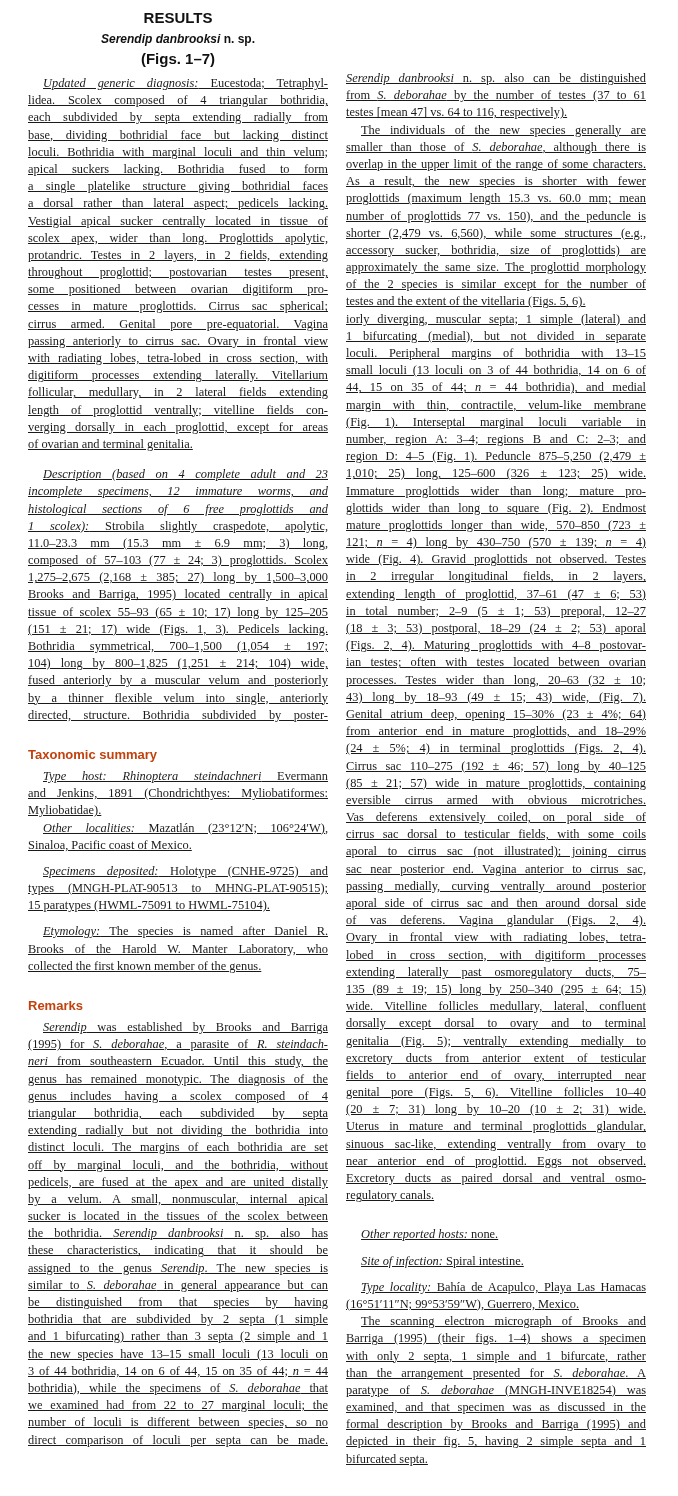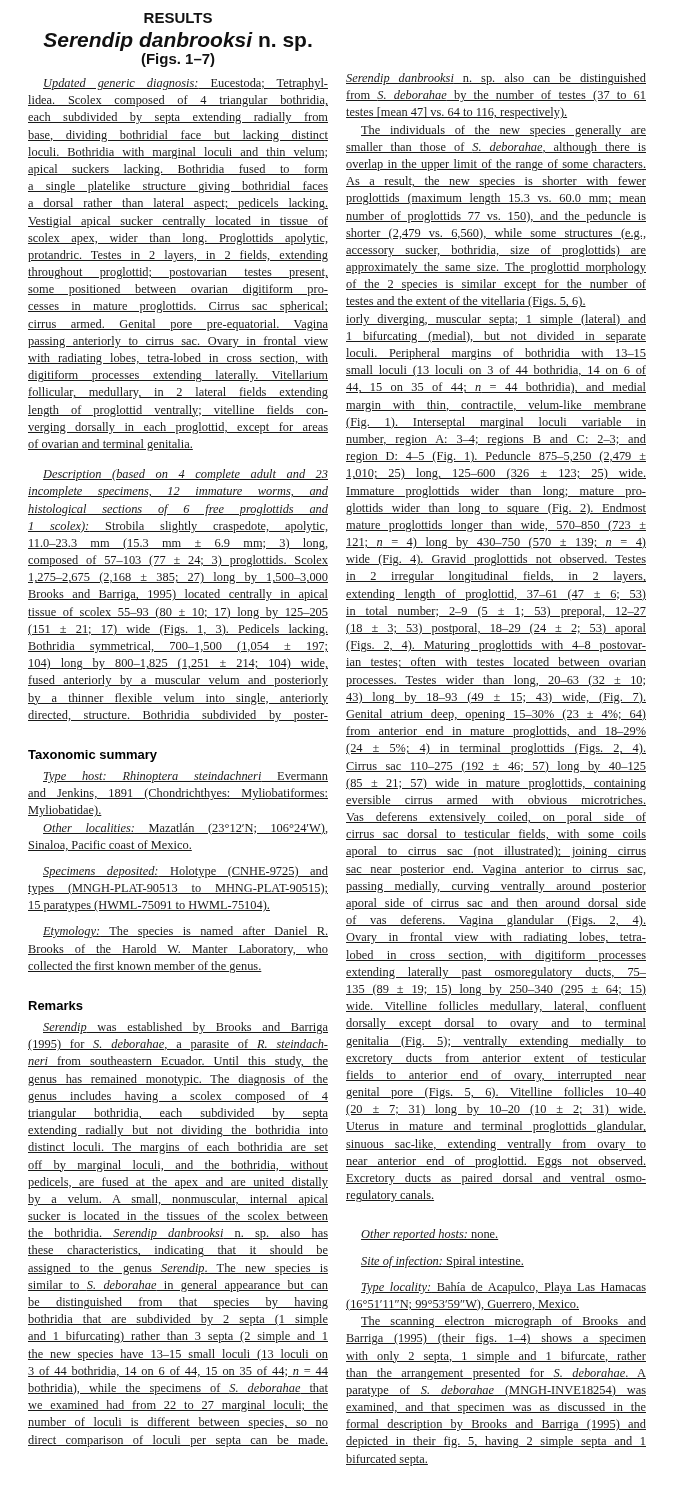--- a/index.html
+++ b/index.html
@@ -2,36 +2,36 @@
 <html><head>
 <meta charset="utf-8">
 <style>
   html, body { margin: 0; padding: 0; background: #ffffff; }
   body { width: 678px; height: 1496px; overflow: hidden; position: relative;
          font-family: "Liberation Serif", "DejaVu Serif", serif; color: #1a1a1a; }
   .page { position: absolute; left: 0; top: 0; width: 678px; height: 1340px; }
   .heading-block { position: absolute; left: 28px; top: 8px; width: 300px; text-align: center;
                    font-family: "Liberation Sans", "DejaVu Sans", sans-serif; font-weight: bold; color: #111; }
   .heading-block .results { font-size: 15px; line-height: 19px; margin-bottom: 3px; }
-  .heading-block .species { font-size: 21px; line-height: 19px; }
+  .heading-block .species { font-size: 12px; line-height: 19px; }
   .heading-block .species i { font-style: italic; }
   .heading-block .figs { font-size: 15px; line-height: 19px; }
   .col { position: absolute; width: 300px; font-size: 12.4px; }
   .col-left { left: 28px; top: 75px; }
   .col-right { left: 346px; top: 70px; }
   .para { margin: 0; text-decoration: underline; }
   .line { height: 17.2px; line-height: 17.2px; white-space: nowrap; overflow: hidden;
           text-align: justify; text-align-last: justify; }
   .line.last { text-align-last: left; }
   .line.indent { padding-left: 15px; }
   .gap-s { height: 9px; }
   .gap-m { height: 13px; }
   .gap-l { height: 22px; }
   .section-title { font-family: "Liberation Sans", "DejaVu Sans", sans-serif; font-weight: bold;
-                   font-size: 13px; height: 22px; line-height: 18px; color: #000000; }
+                   font-size: 13px; height: 22px; line-height: 18px; color: #c2410c; }
   i { font-style: italic; }
 </style>
 </head>
 <body>
 
 <div class="page">
   <div class="heading-block">
     <div class="results">RESULTS</div>
     <div class="species"><i>Serendip danbrooksi</i><span> n. sp.</span></div>
     <div class="figs">(Figs. 1–7)</div>
@@ -65,21 +65,21 @@
       <div class="gap-m"></div>
       <div class="para">
         <div class="line indent"><i>Description (based on 4 complete adult and 23</i></div>
         <div class="line"><i>incomplete specimens, 12 immature worms, and</i></div>
         <div class="line"><i>histological sections of 6 free proglottids and</i></div>
         <div class="line"><i>1 scolex):</i> Strobila slightly craspedote, apolytic,</div>
         <div class="line">11.0–23.3 mm (15.3 mm ± 6.9 mm; 3) long,</div>
         <div class="line">composed of 57–103 (77 ± 24; 3) proglottids. Scolex</div>
         <div class="line">1,275–2,675 (2,168 ± 385; 27) long by 1,500–3,000</div>
         <div class="line">Brooks and Barriga, 1995) located centrally in apical</div>
-        <div class="line">tissue of scolex 55–93 (80 ± 10; 17) long by 125–205</div>
+        <div class="line">tissue of scolex 55–93 (65 ± 10; 17) long by 125–205</div>
         <div class="line">(151 ± 21; 17) wide (Figs. 1, 3). Pedicels lacking.</div>
         <div class="line">Bothridia symmetrical, 700–1,500 (1,054 ± 197;</div>
         <div class="line">104) long by 800–1,825 (1,251 ± 214; 104) wide,</div>
         <div class="line">fused anteriorly by a muscular velum and posteriorly</div>
         <div class="line">by a thinner flexible velum into single, anteriorly</div>
         <div class="line">directed, structure. Bothridia subdivided by poster-</div>
       </div>
       <div class="gap-l"></div>
       <div class="section-title">Taxonomic summary</div>
       <div class="para">

